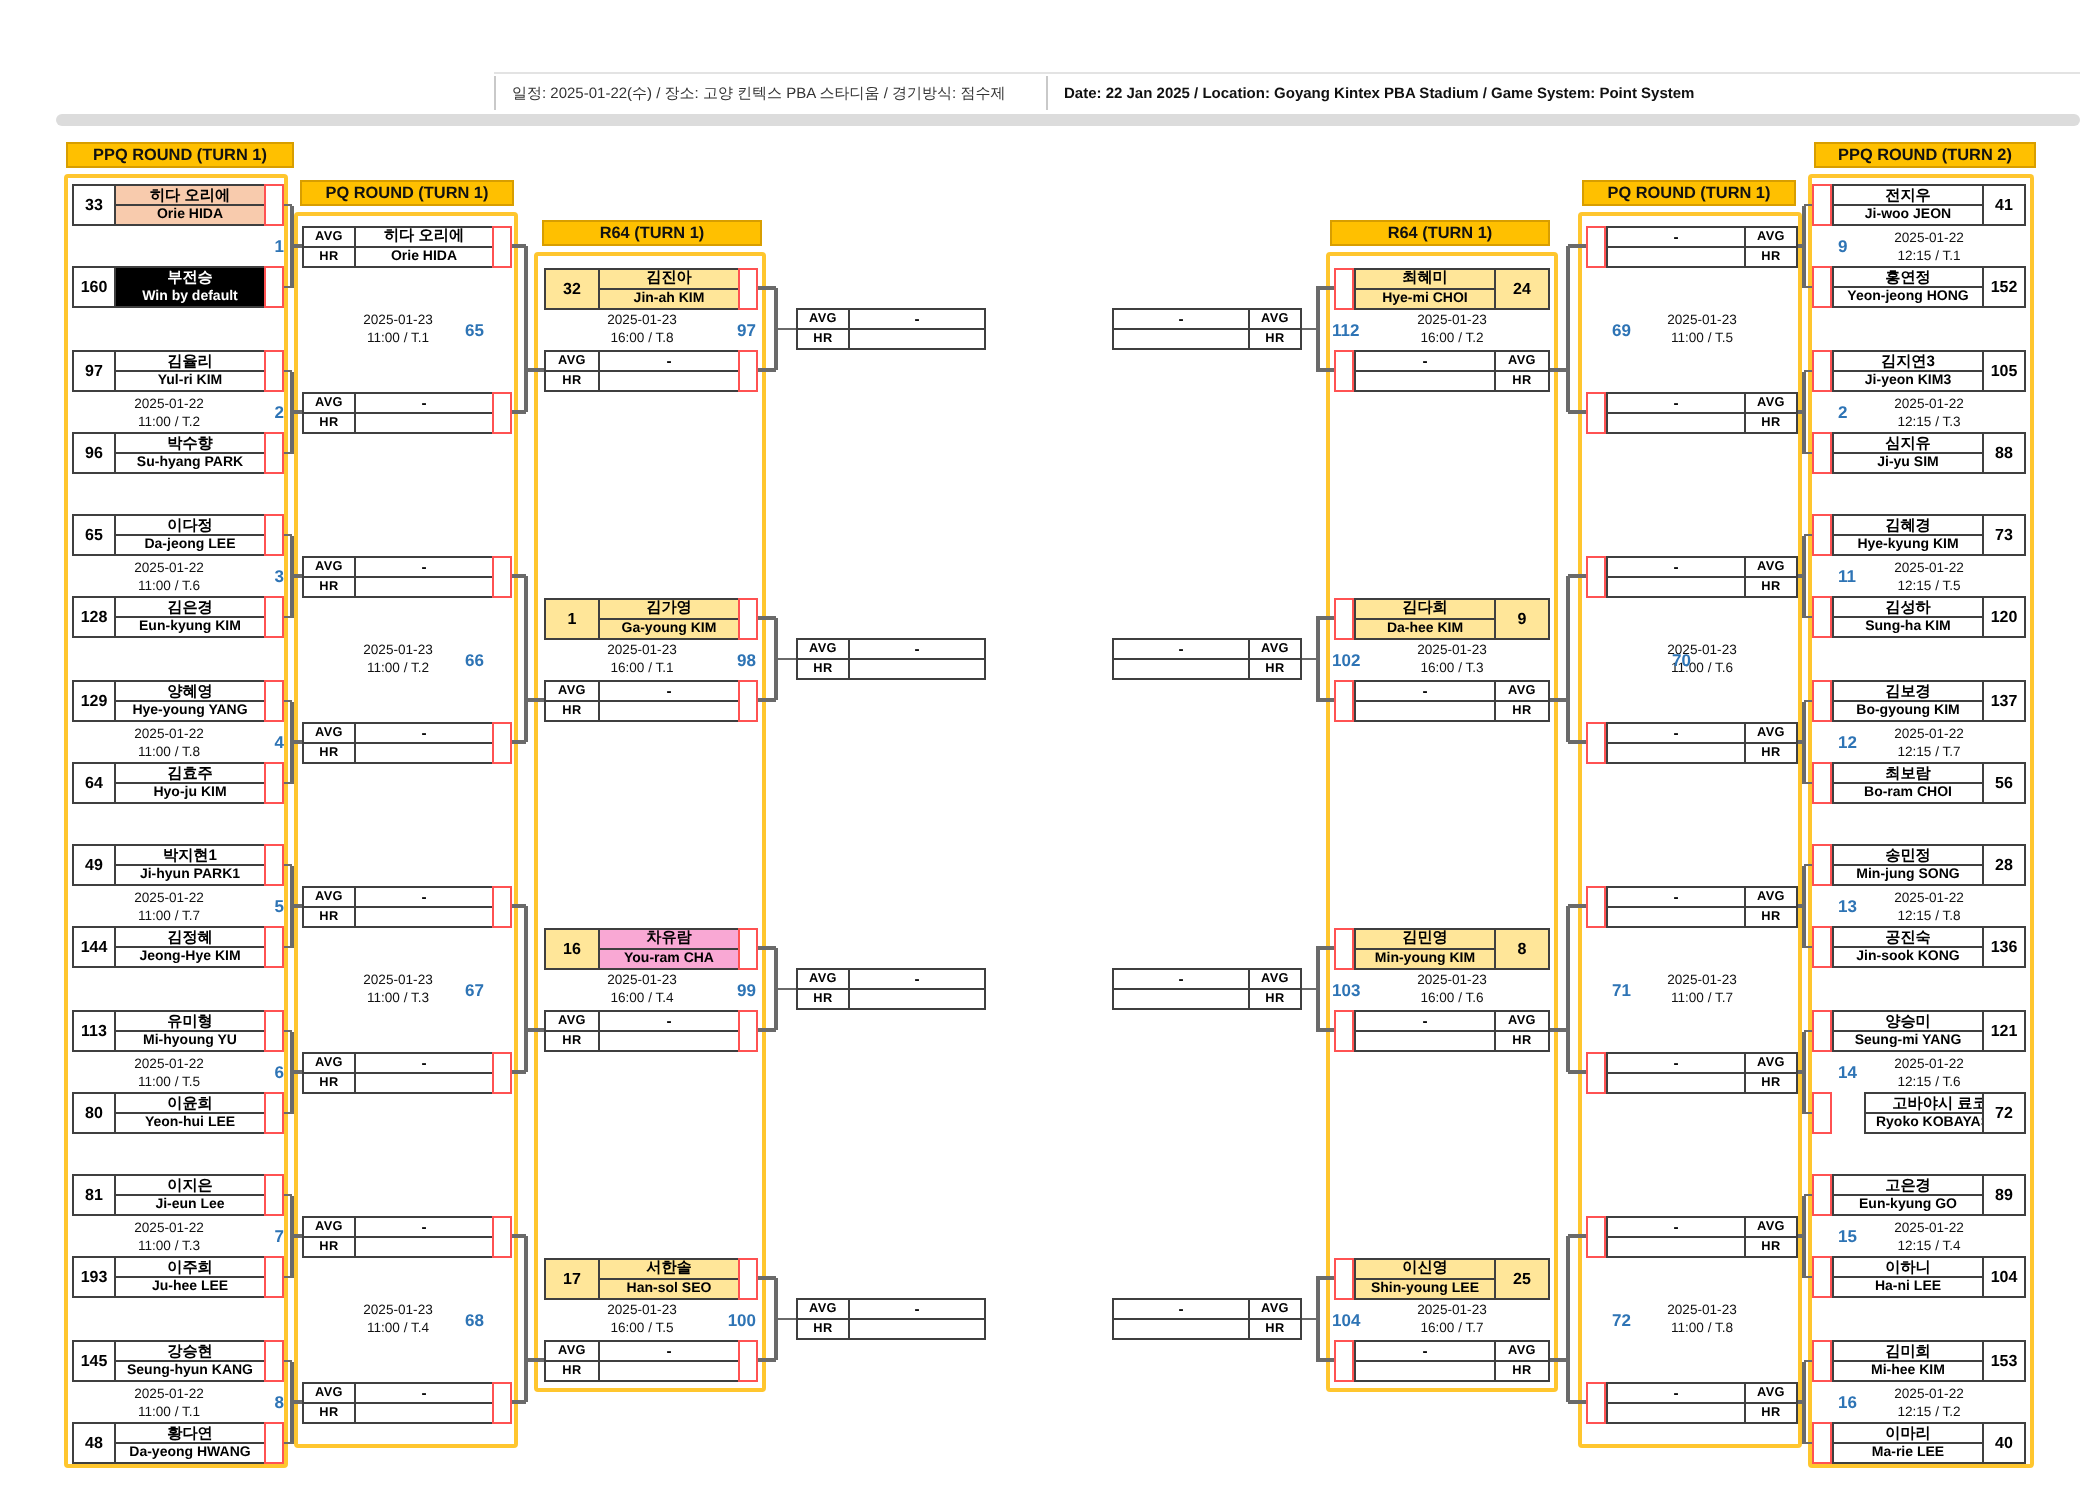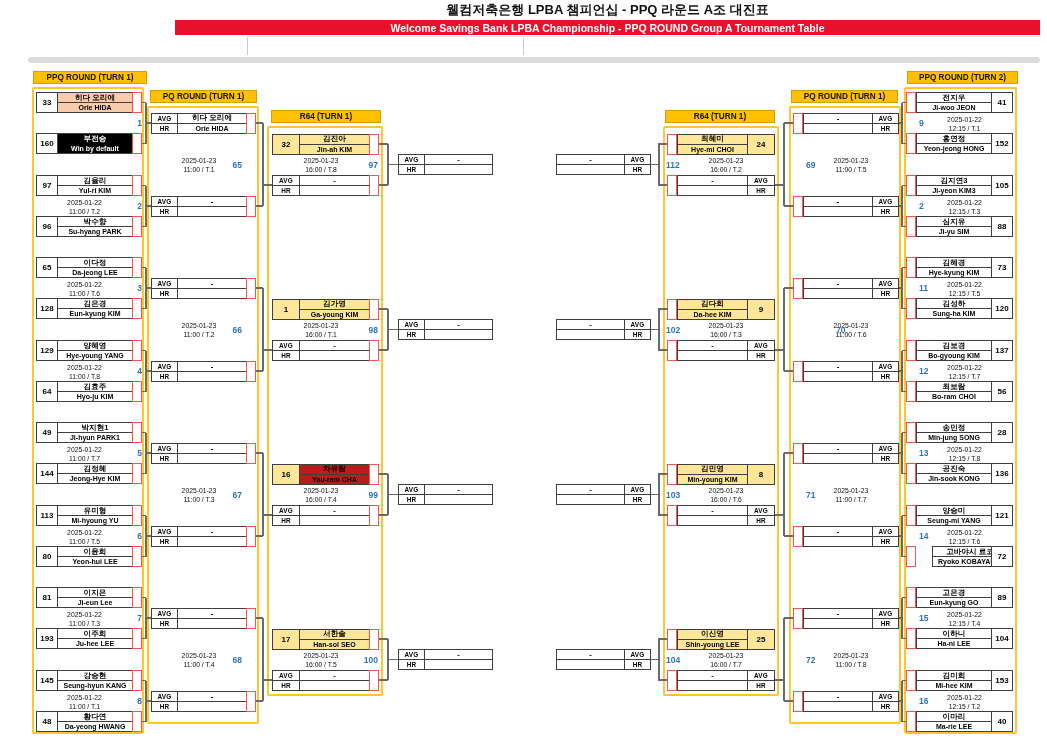--- a/index.html
+++ b/index.html
@@ -38,25 +38,25 @@
   .dt{position:absolute;display:flex;flex-direction:column;align-items:center;justify-content:center;
       color:#111;font-size:6.8px;line-height:9px;height:19px}
   .mno{position:absolute;color:#2e74b5;font-weight:700;font-size:8.5px;display:flex;align-items:center;height:10px}
   .line{position:absolute;background:#6a6a6a}
 </style>
 </head>
 <body>
 
 <div id="page">
 
-  <div class="title-kr">웰컴저축은행 LPBA 챔피언십 - PPQ 라운드 A조 대진표</div>
-  <div class="banner">Welcome Savings Bank LPBA Championship - PPQ ROUND Group A Tournament Table</div>
   <div class="inforow-line"></div>
   <div class="vdiv" style="left:247px"></div>
   <div class="vdiv" style="left:523px"></div>
+  <div class="info-kr">일정: 2025-01-22(수) / 장소: 고양 킨텍스 PBA 스타디움 / 경기방식: 점수제</div>
+  <div class="info-en">Date: 22 Jan 2025 / Location: Goyang Kintex PBA Stadium / Game System: Point System</div>
   <div class="graybar"></div>
 
   <div class="colhead" style="left:33px;top:71px;width:114px">PPQ ROUND (TURN 1)</div>
   <div class="colhead" style="left:150px;top:90px;width:107px">PQ ROUND (TURN 1)</div>
   <div class="colhead" style="left:271px;top:110px;width:110px">R64 (TURN 1)</div>
   <div class="colhead" style="left:665px;top:110px;width:110px">R64 (TURN 1)</div>
   <div class="colhead" style="left:791px;top:90px;width:107px">PQ ROUND (TURN 1)</div>
   <div class="colhead" style="left:907px;top:71px;width:111px">PPQ ROUND (TURN 2)</div>
 
   <div class="container" style="left:32px;top:87px;width:112px;height:647px"></div>
@@ -660,21 +660,21 @@
     <div class="dt" style="position: absolute; left: 272px; top: 320px; width: 98px; height: 19px;">
       <div>2025-01-23</div>
       <div>16:00 / T.1</div>
     </div>
     <div class="mno" style="position: absolute; left: 342px; top: 324.5px; width: 36px; height: 10px; justify-content: flex-end;">98</div>
     <div class="line" style="position: absolute; left: 379px; top: 308.25px; width: 9px; height: 1.5px;"></div>
     <div class="line" style="position: absolute; left: 379px; top: 349.25px; width: 9px; height: 1.5px;"></div>
     <div class="line" style="position: absolute; left: 387.25px; top: 309px; width: 1.5px; height: 41px;"></div>
     <div class="line" style="position: absolute; left: 388px; top: 328.75px; width: 10px; height: 1.5px;"></div>
     <div class="single" style="position: absolute; left: 272px; top: 463.5px; width: 28px; height: 21px; background: rgb(255, 230, 153);">16</div>
-    <div class="bx" style="position: absolute; left: 299px; top: 463.5px; width: 71px; height: 21px; background: #b91c1c;">
+    <div class="bx" style="position: absolute; left: 299px; top: 463.5px; width: 71px; height: 21px; background: #f9a8d4;">
       <div class="row t">차유람</div>
       <div class="row b">You-ram CHA</div>
     </div>
     <div class="red" style="position: absolute; left: 369px; top: 463.5px; width: 10px; height: 21px;"></div>
     <div class="bx sm" style="position: absolute; left: 272px; top: 504.5px; width: 28px; height: 21px;">
       <div class="row t">AVG</div>
       <div class="row b">HR</div>
     </div>
     <div class="bx" style="position: absolute; left: 299px; top: 504.5px; width: 71px; height: 21px;">
       <div class="row t">-</div>

